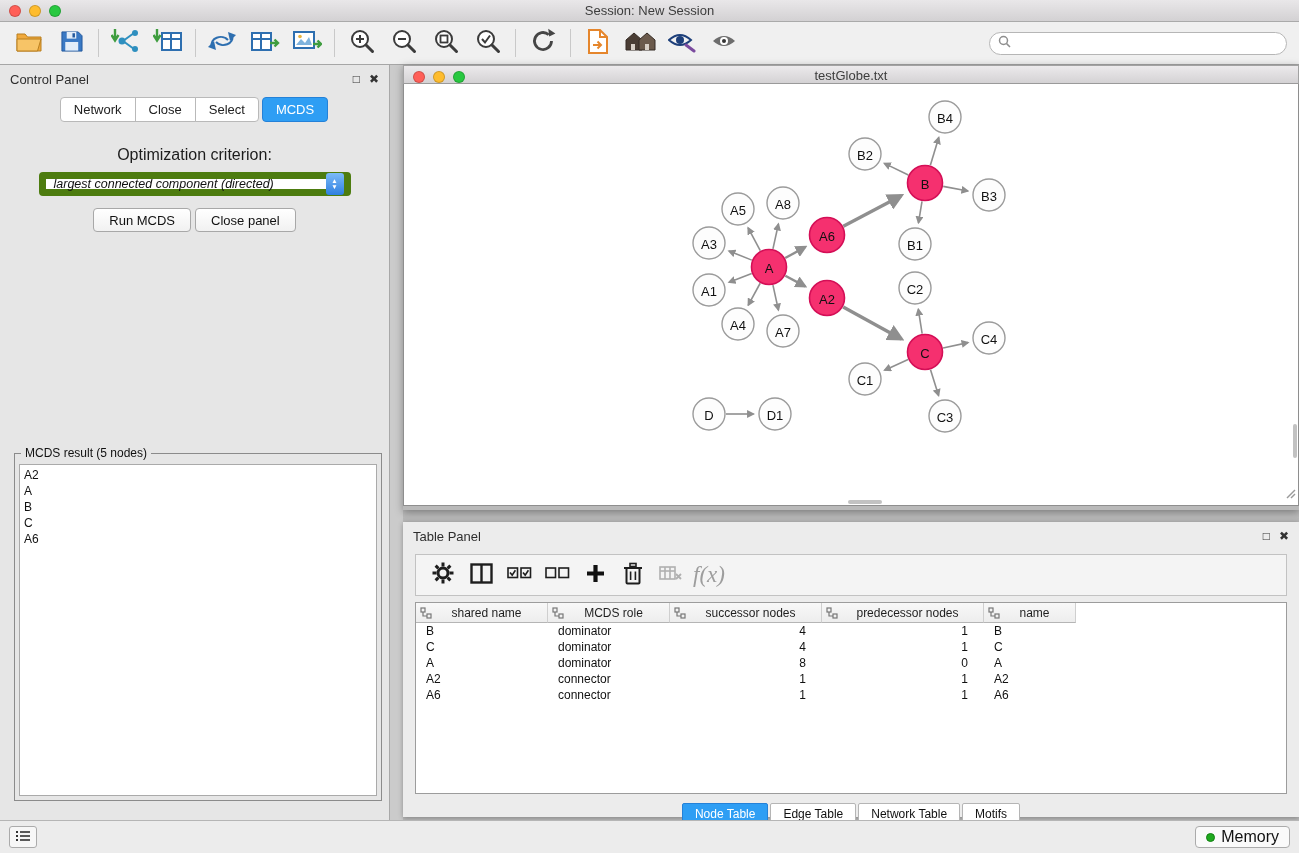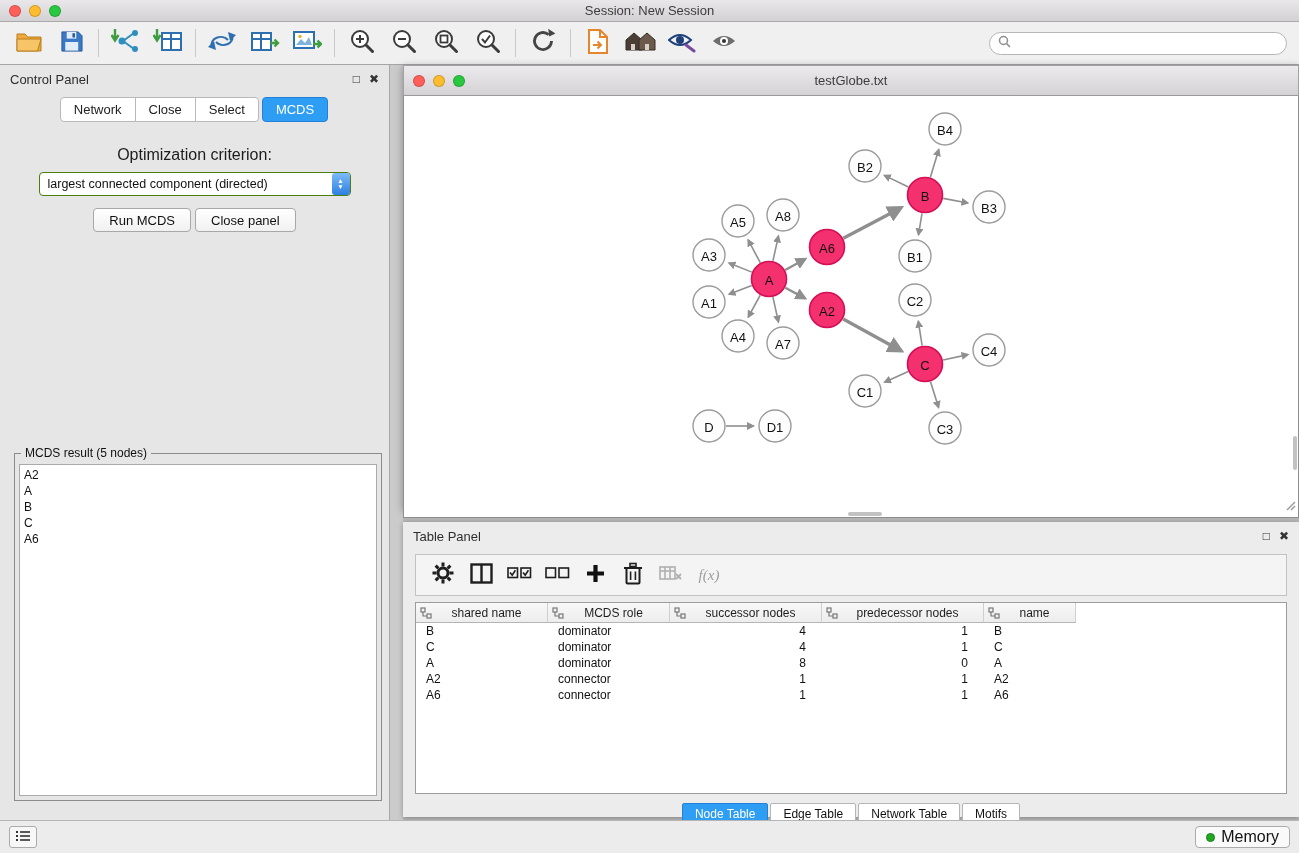--- a/index.html
+++ b/index.html
@@ -36,21 +36,21 @@
   .panel-head .ptitle { font-size:13px; color:#2e2e2e; }
   .panel-icons { margin-left:auto; display:flex; gap:9px; font-size:12px; color:#333; }
   .panel-icons span { cursor:default; }
   .ctabs { display:flex; justify-content:center; margin-top:4px; }
   .ctab { font-size:13px; color:#222; background:#fff; border:1px solid #b9b9b9; padding:4px 13px; margin-left:-1px; }
   .ctab:first-child{ border-radius:4px 0 0 4px; }
   .ctab:nth-last-child(2){ border-radius:0 4px 4px 0; }
   .ctab.active { background:#2e9ef4; border-color:#2481d8; color:#fff; border-radius:4px; margin-left:3px; }
   .opt-label { text-align:center; font-size:16px; color:#1c1c1c; margin-top:24px; }
   .dropdown { position:relative; margin:8px auto 0; width:312px; height:24px; background:#fff;
-    border:1px solid #4d7c0f; border-radius:4px; display:flex; align-items:center; }
+    border:7px solid #4d7c0f; border-radius:4px; display:flex; align-items:center;font-style:italic; }
   .dropdown .dval { flex:1; font-size:12.5px; color:#111; padding-left:8px; white-space:nowrap; overflow:hidden; }
   .stepper { width:18px; height:22px; margin-right:0px; border-radius:3px;
     background:linear-gradient(#7cbbf8,#2f7fe0); display:flex; flex-direction:column;
     align-items:center; justify-content:center; color:#fff; }
   .stepper span { font-size:6.5px; line-height:6.5px; }
   .btnrow { display:flex; justify-content:center; gap:4px; margin-top:12px; }
   .swbtn { height:24px; padding:0 15px; font-size:13px; color:#111;
     background:linear-gradient(#ffffff,#f1f1f1); border:1px solid #a8a8a8; border-radius:4px; }
   .result-box { position:absolute; left:14px; top:388px; width:368px; height:348px;
     border:1px solid #8b8b8b; background:#e6e6e6; }
@@ -60,36 +60,36 @@
     border:1px solid #aaa; overflow:hidden; padding:2px 0 0 4px; }
   .result-item { font-size:12px; color:#111; line-height:16px; }
 
   .splitter { position:absolute; left:390px; top:0; width:13px; height:755px; background:#cbcbcb; }
 
   .right { position:absolute; left:403px; top:0; width:896px; height:755px; }
 
   
   .net-window { position:absolute; left:0; top:0; width:896px; height:445px;
     box-shadow:0 2px 8px rgba(0,0,0,.35); }
-  .net-title { height:31px; background:linear-gradient(#eceaec,#d4d2d4); border:1px solid #a2a2a2;
-    border-bottom:1px solid #9a9a9a; display:flex; align-items:center; position:relative; }
+  .net-title { height:19px; background:linear-gradient(#eceaec,#d4d2d4); border:1px solid #a2a2a2;
+    border-bottom:1px solid #9a9a9a; display:flex; align-items:flex-end; position:relative; }
   .net-title .win-title { font-size:13px; }
   .net-content { position:relative; height:422px; background:#fff; border:1px solid #8e8e8e; border-top:none; }
   .net-content svg.graph { display:block; }
   .resize-grip { position:absolute; right:2px; bottom:2px; }
   .sbar-v { position:absolute; right:1px; top:340px; width:4px; height:34px; background:#c2c2c2; border-radius:2px; }
   .sbar-h { position:absolute; left:444px; bottom:1px; height:4px; width:34px; background:#c2c2c2; border-radius:2px; }
 
   
   .table-panel { position:absolute; left:0; top:457px; width:896px; height:295px; background:#ececec;
     box-shadow:0 1px 5px rgba(0,0,0,.3); }
   .tp-toolbar { margin:4px 12px 0 12px; height:42px; background:#f4f4f4; border:1px solid #c2c2c2;
     display:flex; align-items:center; gap:4px; padding:0 10px; }
   .tp-btn { width:34px; height:32px; display:flex; align-items:center; justify-content:center; }
-  .fx { font-family:"Liberation Serif","DejaVu Serif",serif; font-style:italic; font-size:15px; color:#9d9d9d; }
+  .fx { font-family:"Liberation Serif","DejaVu Serif",serif; font-style:italic; font-size:23px; color:#9d9d9d; }
   .tblwrap { margin:6px 12px 0 12px; height:192px; background:#fff; border:1px solid #9c9c9c; overflow:hidden; }
   .thead { display:flex; }
   .th { display:flex; align-items:center; background:linear-gradient(#f8f8f8,#ededed);
     border-right:1px solid #cfcfcf; border-bottom:1px solid #b5b5b5; height:20px; }
   .th .thlabel { flex:1; text-align:center; font-size:12px; color:#1e1e1e; padding-right:6px; }
   .th .sorticon { margin-left:4px; }
   .trow { display:flex; height:16px; align-items:center; }
   .td { font-size:12px; color:#111; white-space:nowrap; overflow:hidden; }
   .td.left { padding-left:10px; }
   .td.num { text-align:right; padding-right:16px; }

